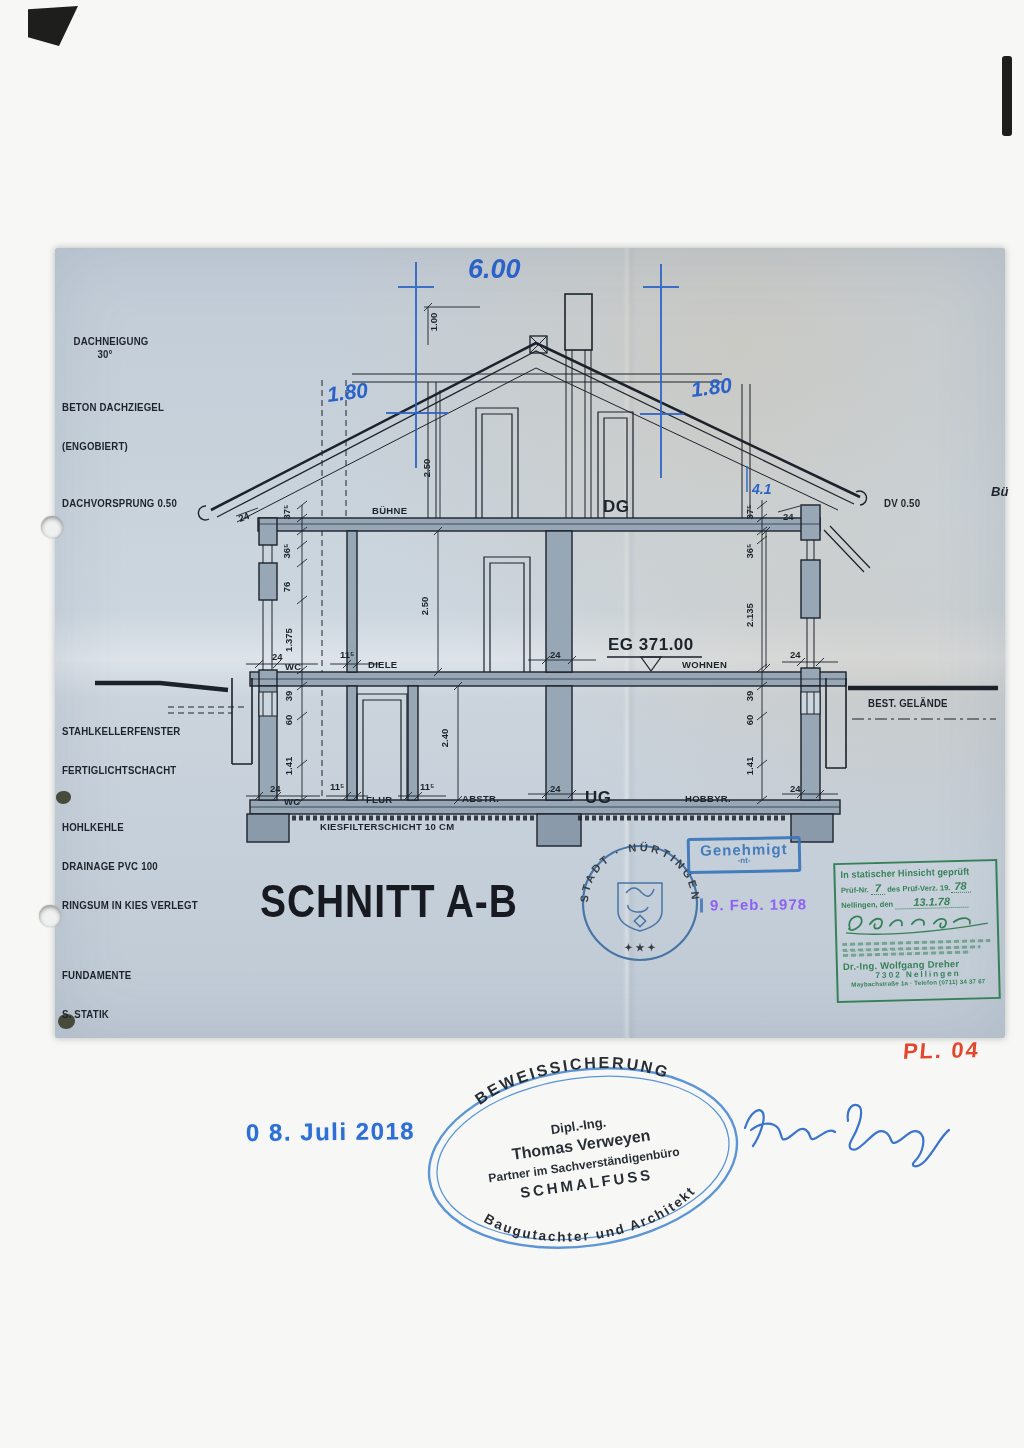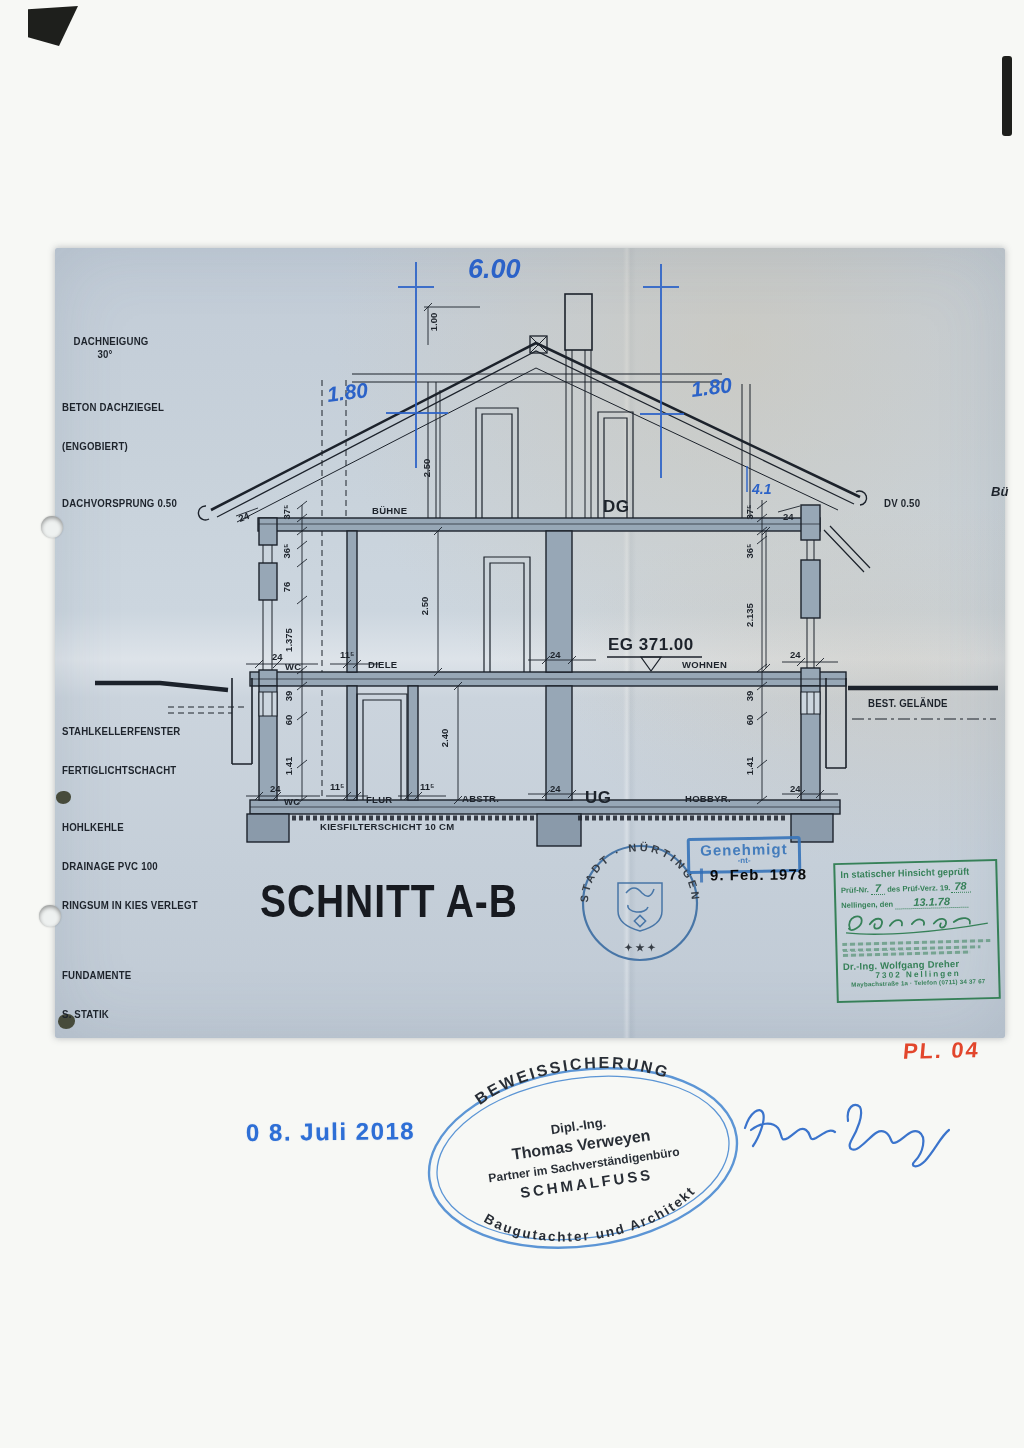--- a/index.html
+++ b/index.html
@@ -26,21 +26,21 @@
   svg text{font-family:"Liberation Sans",sans-serif;font-weight:700;fill:#1d232b;}
   text.d{font-size:9.5px;}
   text.room{font-size:9.5px;letter-spacing:.3px;}
   text.roomxl{font-size:17px;letter-spacing:.5px;}
   text.pen{fill:#2b62c8;font-style:italic;}
   
   #genehmigt{position:absolute;left:687px;top:837px;width:108px;height:30px;border:3px solid #3a76ba;
     border-radius:3px;color:#3a76ba;text-align:center;transform:rotate(-1deg);opacity:.92;}
   #genehmigt .g1{font-size:15px;font-weight:700;letter-spacing:1px;margin-top:1px;}
   #genehmigt .g2{font-size:8px;font-weight:700;margin-top:-2px;}
-  #gen-date{position:absolute;left:700px;top:866px;font-size:15px;font-weight:700;color:#000000;
+  #gen-date{position:absolute;left:700px;top:896px;font-size:15px;font-weight:700;color:#8b5cf6;
     letter-spacing:1px;transform:rotate(-.5deg);opacity:.95;}
   #gen-date::before{content:"";display:inline-block;width:3px;height:14px;background:#2f6cb4;
     margin-right:7px;vertical-align:-2px;opacity:.8;}
   #pruef{position:absolute;left:835px;top:861px;width:164px;height:140px;border:2px solid #2f7d52;
     color:#2f7d52;padding:4px 5px 3px 5px;box-sizing:border-box;transform:rotate(-1.5deg);
     background:rgba(255,255,255,.06);opacity:.95;font-weight:700;}
   #pruef .pt{font-size:9.6px;letter-spacing:.1px;transform:scaleX(.95);transform-origin:0 0;white-space:nowrap;}
   #pruef .prow{font-size:7.6px;margin-top:3px;white-space:nowrap;}
   #pruef .hw{font-style:italic;font-size:11px;border-bottom:1px dotted #2f7d52;padding:0 4px;}
   #pruef .psig{height:26px;margin-top:1px;}

